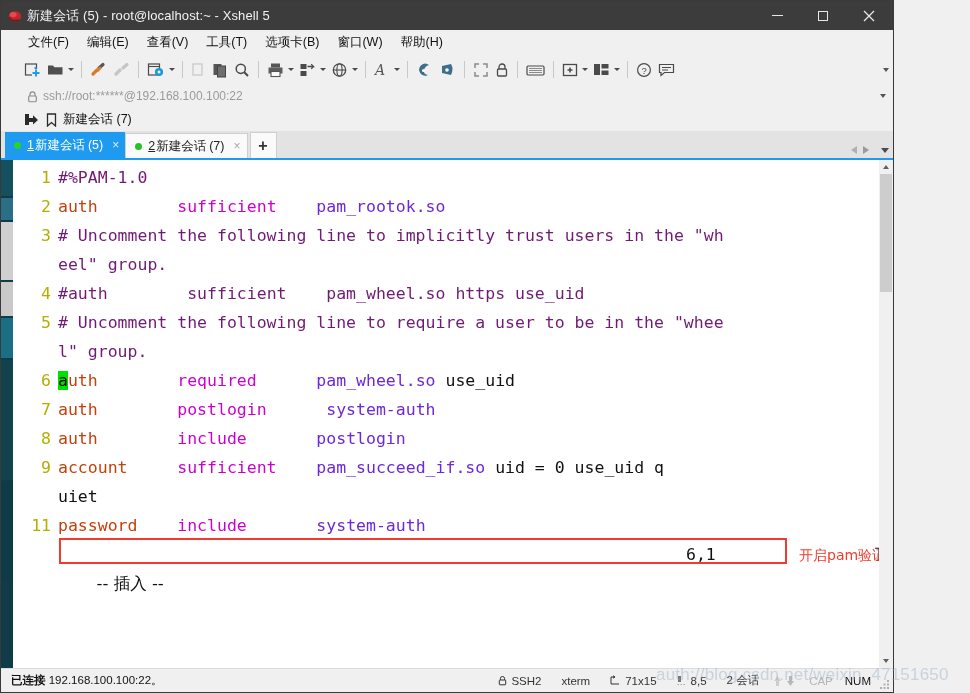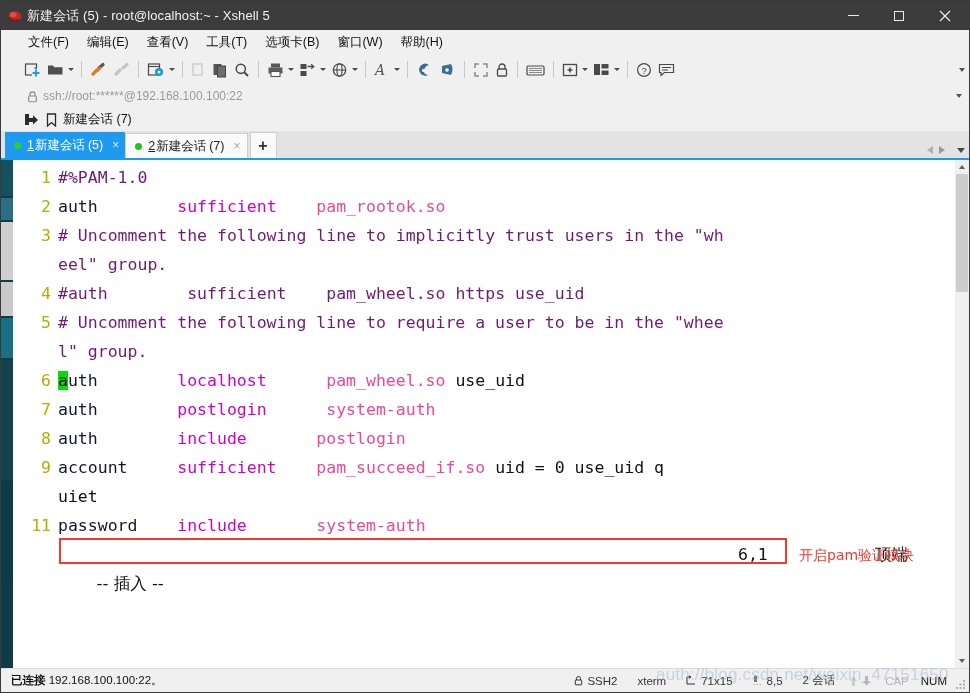--- a/index.html
+++ b/index.html
@@ -4,21 +4,21 @@
 <style>
   * { box-sizing: border-box; }
   html, body { margin:0; padding:0; }
   body {
     width: 970px; height: 693px;
     font-family: "Liberation Sans", sans-serif;
     background: #f0f0f0;
     overflow: hidden;
     -webkit-font-smoothing: none;
   }
-  .window { width:970px; height:693px; display:flex; flex-direction:column;
+  .window { width:894px; height:693px; display:flex; flex-direction:column;
             border:1px solid #3a3a3a; background:#f0f0f0; position:relative; }
 
   
   .titlebar { height:29px; background:#3c3c3c; display:flex; align-items:center;
               flex:0 0 29px; }
   .title-ico { width:26px; height:29px; display:flex; align-items:center; justify-content:center; }
   .title-ico svg { display:block; }
   .title-text { color:#f2f2f2; font-size:13px; white-space:nowrap; letter-spacing:0.1px; }
   .title-spacer { flex:1 1 auto; }
   .winbtn { width:45px; height:29px; display:flex; align-items:center; justify-content:center;
@@ -98,29 +98,29 @@
                overflow:hidden; }
   .leftstrip .seg { position:absolute; left:0; width:12px; }
   .term { flex:1 1 auto; background:#ffffff; position:relative; overflow:hidden;
           font-family:"DejaVu Sans Mono", monospace; font-size:16.5px;
           line-height:29px; padding-top:3px; }
   .row { white-space:pre; height:29px; padding-left:4px; }
   .ln { color:#b0b000; display:inline-block; width:34px; text-align:right;
         margin-right:7px; }
   .ln.blank { color:transparent; }
   .c-cmt  { color:#701a75; }
-  .c-mod  { color:#0f172a; }
+  .c-mod  { color:#c2410c; }
   .c-ctl  { color:#cc00cc; }
-  .c-so   { color:#ec4899; }
+  .c-so   { color:#6d28d9; }
   .c-plain{ color:#111111; }
   .cursor { background:#00e000; color:#000; }
   .statusline { white-space:pre; height:29px; padding-left:4px; color:#111;
                 font-family:"DejaVu Sans Mono", monospace; position:relative; }
   .statusline .zh { font-family:"DejaVu Sans", sans-serif; }
-  .sl-pos { position:absolute; left:725px; top:0; }
+  .sl-pos { position:absolute; left:673px; top:0; }
   .sl-top { position:absolute; left:862px; top:0; font-family:"DejaVu Serif", serif; }
 
   .hl-box { position:absolute; border:2px solid #f23a2e; left:46px; top:378px;
             width:728px; height:26px; pointer-events:none; }
   .annot { position:absolute; left:786px; top:381px; font-size:14px; color:#f23a2e;
            font-family:"DejaVu Sans", sans-serif; white-space:nowrap; }
 
   
   .vsb { width:14px; flex:0 0 14px; background:#f0f0f0; display:flex;
          flex-direction:column; align-items:center; }
@@ -433,21 +433,21 @@
 
     <div class="term">
       <div>
           <div class="row"><span class="ln">1</span><span class="c-cmt">#%PAM-1.0</span></div>
           <div class="row"><span class="ln">2</span><span class="c-mod">auth</span><span class="c-plain">        </span><span class="c-ctl">sufficient</span><span class="c-plain">    </span><span class="c-so">pam_rootok.so</span></div>
           <div class="row"><span class="ln">3</span><span class="c-cmt"># Uncomment the following line to implicitly trust users in the "wh</span></div>
           <div class="row"><span class="ln blank">&nbsp;</span><span class="c-cmt">eel" group.</span></div>
           <div class="row"><span class="ln">4</span><span class="c-cmt">#auth</span><span class="c-plain">        </span><span class="c-cmt">sufficient</span><span class="c-plain">    </span><span class="c-cmt">pam_wheel.so https use_uid</span></div>
           <div class="row"><span class="ln">5</span><span class="c-cmt"># Uncomment the following line to require a user to be in the "whee</span></div>
           <div class="row"><span class="ln blank">&nbsp;</span><span class="c-cmt">l" group.</span></div>
-          <div class="row"><span class="ln">6</span><span class="cursor">a</span><span class="c-mod">uth</span><span class="c-plain">        </span><span class="c-ctl">localhost</span><span class="c-plain">      </span><span class="c-so">pam_wheel.so</span><span class="c-plain"> use_uid</span></div>
+          <div class="row"><span class="ln">6</span><span class="cursor">a</span><span class="c-mod">uth</span><span class="c-plain">        </span><span class="c-ctl">required</span><span class="c-plain">      </span><span class="c-so">pam_wheel.so</span><span class="c-plain"> use_uid</span></div>
           <div class="row"><span class="ln">7</span><span class="c-mod">auth</span><span class="c-plain">        </span><span class="c-ctl">postlogin</span><span class="c-plain">      </span><span class="c-so">system-auth</span></div>
           <div class="row"><span class="ln">8</span><span class="c-mod">auth</span><span class="c-plain">        </span><span class="c-ctl">include</span><span class="c-plain">       </span><span class="c-so">postlogin</span></div>
           <div class="row"><span class="ln">9</span><span class="c-mod">account</span><span class="c-plain">     </span><span class="c-ctl">sufficient</span><span class="c-plain">    </span><span class="c-so">pam_succeed_if.so</span><span class="c-plain"> uid = 0 use_uid q</span></div>
           <div class="row"><span class="ln blank">&nbsp;</span><span class="c-plain">uiet</span></div>
           <div class="row"><span class="ln">11</span><span class="c-mod">password</span><span class="c-plain">    </span><span class="c-ctl">include</span><span class="c-plain">       </span><span class="c-so">system-auth</span></div>
         </div>
       <div class="statusline">
         <span class="zh">-- 插入 --</span>
         <span class="sl-pos">6,1</span>
         <span class="sl-top zh">顶端</span>

